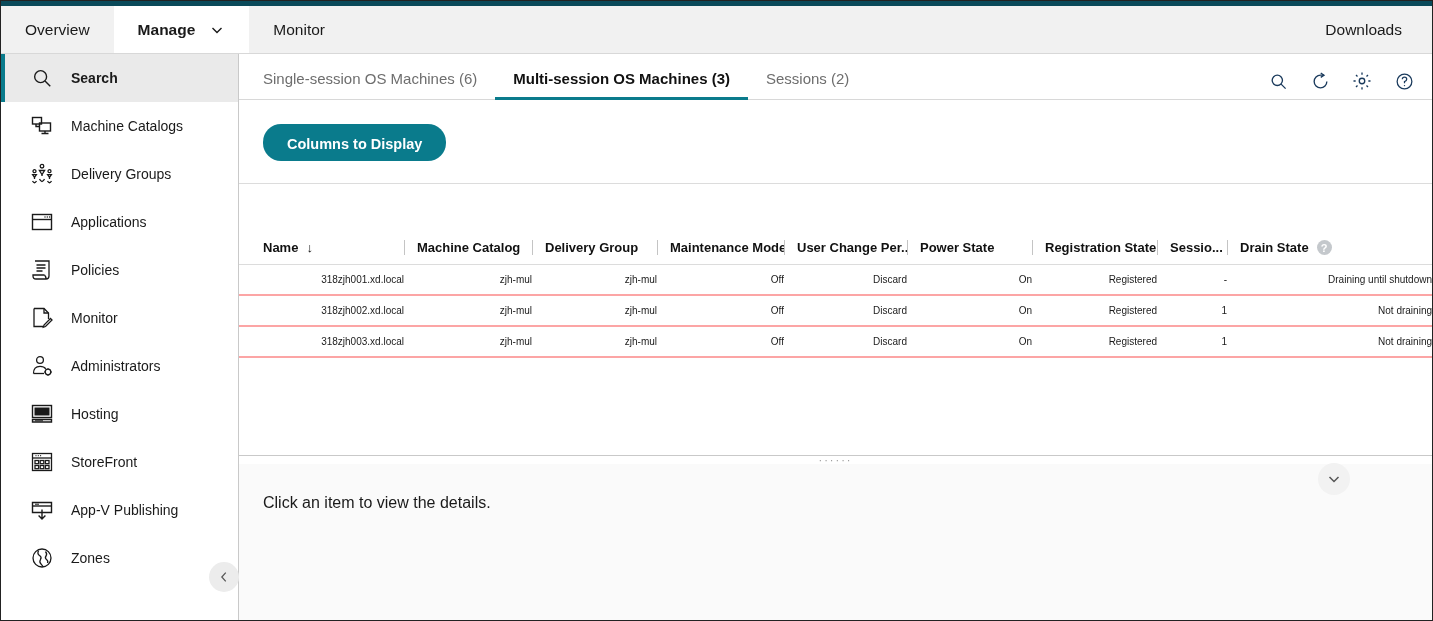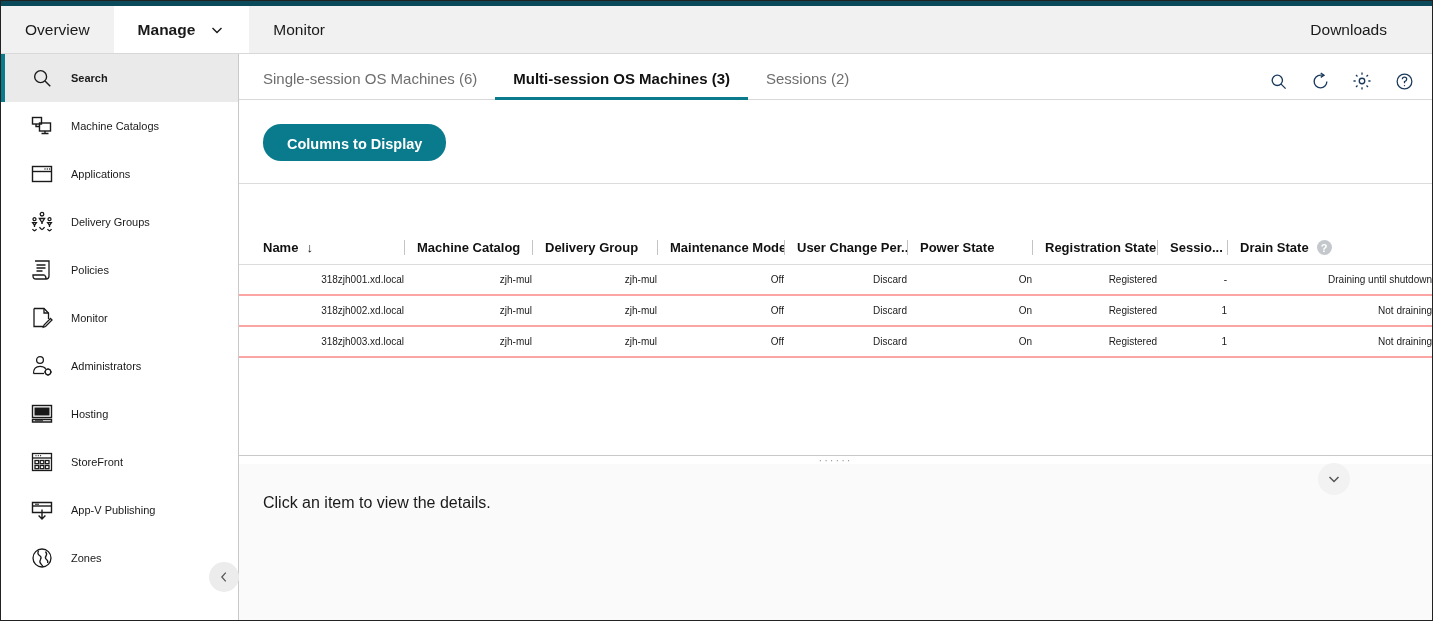--- a/index.html
+++ b/index.html
@@ -38,21 +38,21 @@
   .gn-item.active {
     background: #ffffff;
     font-weight: bold;
   }
   .gn-item .caret {
     margin-left: 14px;
     display: inline-flex; align-items: center;
   }
   .gn-right {
     margin-left: auto; display: flex; align-items: center;
-    padding-right: 45px;
+    padding-right: 30px;
   }
   .gn-downloads {
     font-size: 15.5px; color: #1a1a1a; cursor: pointer;
   }
 
   
   .body { flex: 1 1 auto; display: flex; min-height: 0; }
 
   
   .sidebar {
@@ -74,21 +74,21 @@
     background: #eaeaea;
     border-left-color: #0a7b8c;
   }
   .side-item.active .side-label { font-weight: bold; }
   .side-icon {
     width: 30px; height: 30px; flex: 0 0 30px;
     display: flex; align-items: center; justify-content: center;
     margin-right: 14px;
     color: #1a1a1a;
   }
-  .side-label { font-size: 11px; color: #1a1a1a; }
+  .side-label { font-size: 14px; color: #1a1a1a; }
   .collapse-btn {
     position: absolute; left: 208px; bottom: 28px;
     width: 30px; height: 30px; border-radius: 50%;
     background: #ececec;
     display: flex; align-items: center; justify-content: center;
     cursor: pointer;
     color: #555;
   }
 
   
@@ -241,53 +241,53 @@
       <div class="side-item">
         <span class="side-icon">
           <svg width="24" height="24" viewBox="0 0 24 24" fill="none" stroke="#1a1a1a" stroke-width="1.4">
             <rect x="2.5" y="3.5" width="9" height="6.5"></rect>
               <path d="M6 10 L6 12.5 L9 12.5"></path>
             <rect x="9.5" y="9" width="11" height="8"></rect>
               <path d="M15 17 L15 19.5 M11.5 19.5 L18.5 19.5"></path>
           </svg>
         </span>
         <span class="side-label">Machine Catalogs</span>
-      </div>
-
-      <div class="side-item">
-        <span class="side-icon">
-          <svg width="24" height="24" viewBox="0 0 24 24" fill="none" stroke="#1a1a1a" stroke-width="1.4">
-            <rect x="2.5" y="4.5" width="19" height="15"></rect>
-              <path d="M2.5 9.5 L21.5 9.5"></path>
-            <circle cx="15" cy="7" r="0.7" fill="#1a1a1a" stroke="none"></circle>
-            <circle cx="17.3" cy="7" r="0.7" fill="#1a1a1a" stroke="none"></circle>
-            <circle cx="19.6" cy="7" r="0.7" fill="#1a1a1a" stroke="none"></circle>
-          </svg>
-        </span>
-        <span class="side-label">Applications</span>
       </div>
 
       <div class="side-item">
         <span class="side-icon">
           <svg width="24" height="24" viewBox="0 0 24 24" fill="none" stroke="#1a1a1a" stroke-width="1.3">
             <circle cx="12" cy="4.2" r="1.8"></circle>
               <path d="M9.4 8.5 L14.6 8.5 L12 12.5 Z"></path>
               <path d="M12 12.5 L12 14"></path>
             <circle cx="4.5" cy="9.2" r="1.5"></circle>
               <path d="M2.6 12.6 L6.4 12.6 L4.5 15.4 Z"></path>
               <path d="M4.5 15.4 L4.5 17"></path>
             <circle cx="19.5" cy="9.2" r="1.5"></circle>
               <path d="M17.6 12.6 L21.4 12.6 L19.5 15.4 Z"></path>
               <path d="M19.5 15.4 L19.5 17"></path>
             <path d="M9.5 17 Q12 22 14.5 17"></path>
             <path d="M2.5 19 Q4.5 22.5 6.5 19"></path>
             <path d="M17.5 19 Q19.5 22.5 21.5 19"></path>
           </svg>
         </span>
         <span class="side-label">Delivery Groups</span>
+      </div>
+
+      <div class="side-item">
+        <span class="side-icon">
+          <svg width="24" height="24" viewBox="0 0 24 24" fill="none" stroke="#1a1a1a" stroke-width="1.4">
+            <rect x="2.5" y="4.5" width="19" height="15"></rect>
+              <path d="M2.5 9.5 L21.5 9.5"></path>
+            <circle cx="15" cy="7" r="0.7" fill="#1a1a1a" stroke="none"></circle>
+            <circle cx="17.3" cy="7" r="0.7" fill="#1a1a1a" stroke="none"></circle>
+            <circle cx="19.6" cy="7" r="0.7" fill="#1a1a1a" stroke="none"></circle>
+          </svg>
+        </span>
+        <span class="side-label">Applications</span>
       </div>
 
       <div class="side-item">
         <span class="side-icon">
           <svg width="24" height="24" viewBox="0 0 24 24" fill="none" stroke="#1a1a1a" stroke-width="1.3">
             <path d="M5 3 L19 3 L19 18 Q19 21 16 21 L6 21 Q3 21 3 18 L3 17 L14.5 17"></path>
             <path d="M14.5 17 Q16 18.6 16 21"></path>
             <path d="M6.5 7 L15.5 7 M6.5 10 L15.5 10 M6.5 13 L12.5 13"></path>
           </svg>
         </span>

